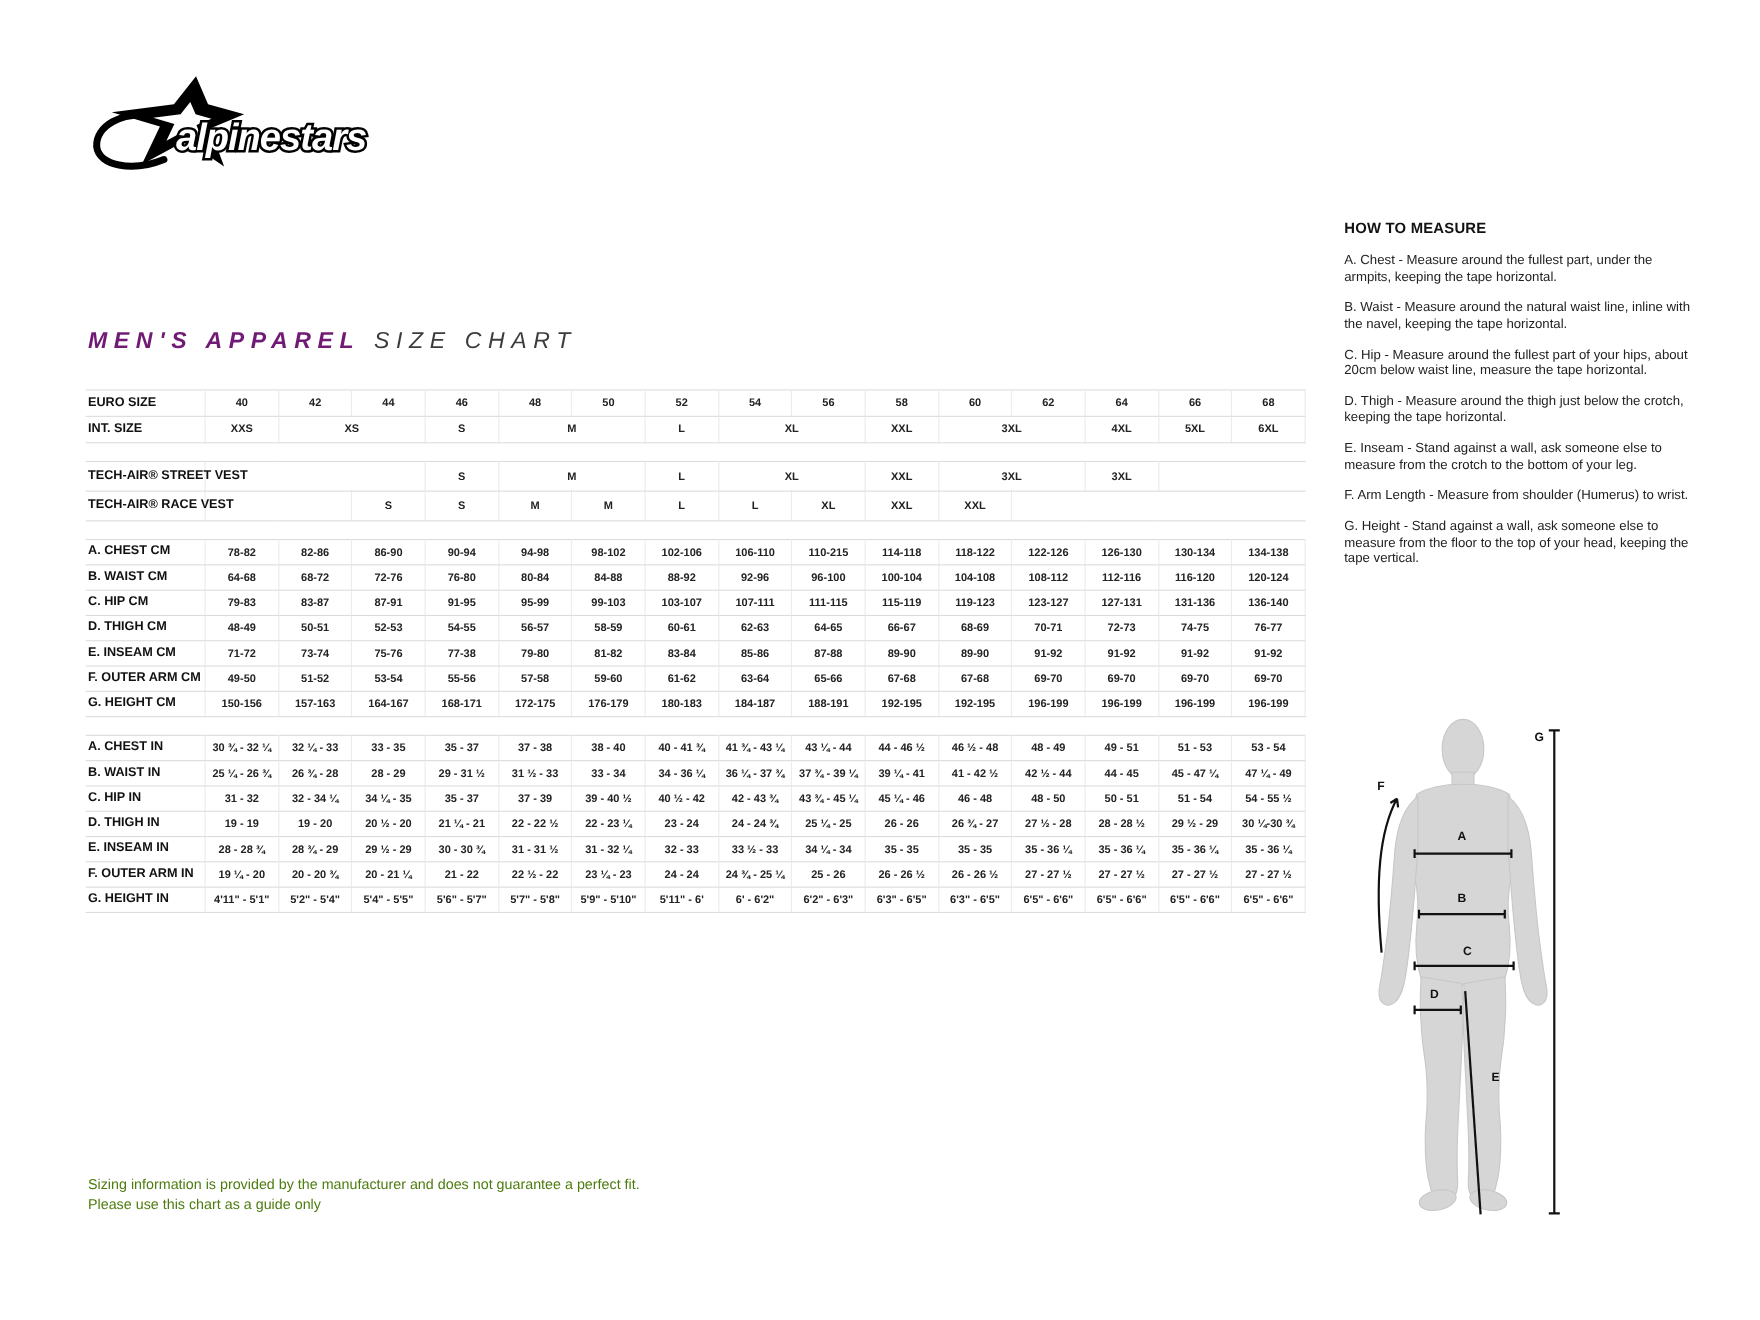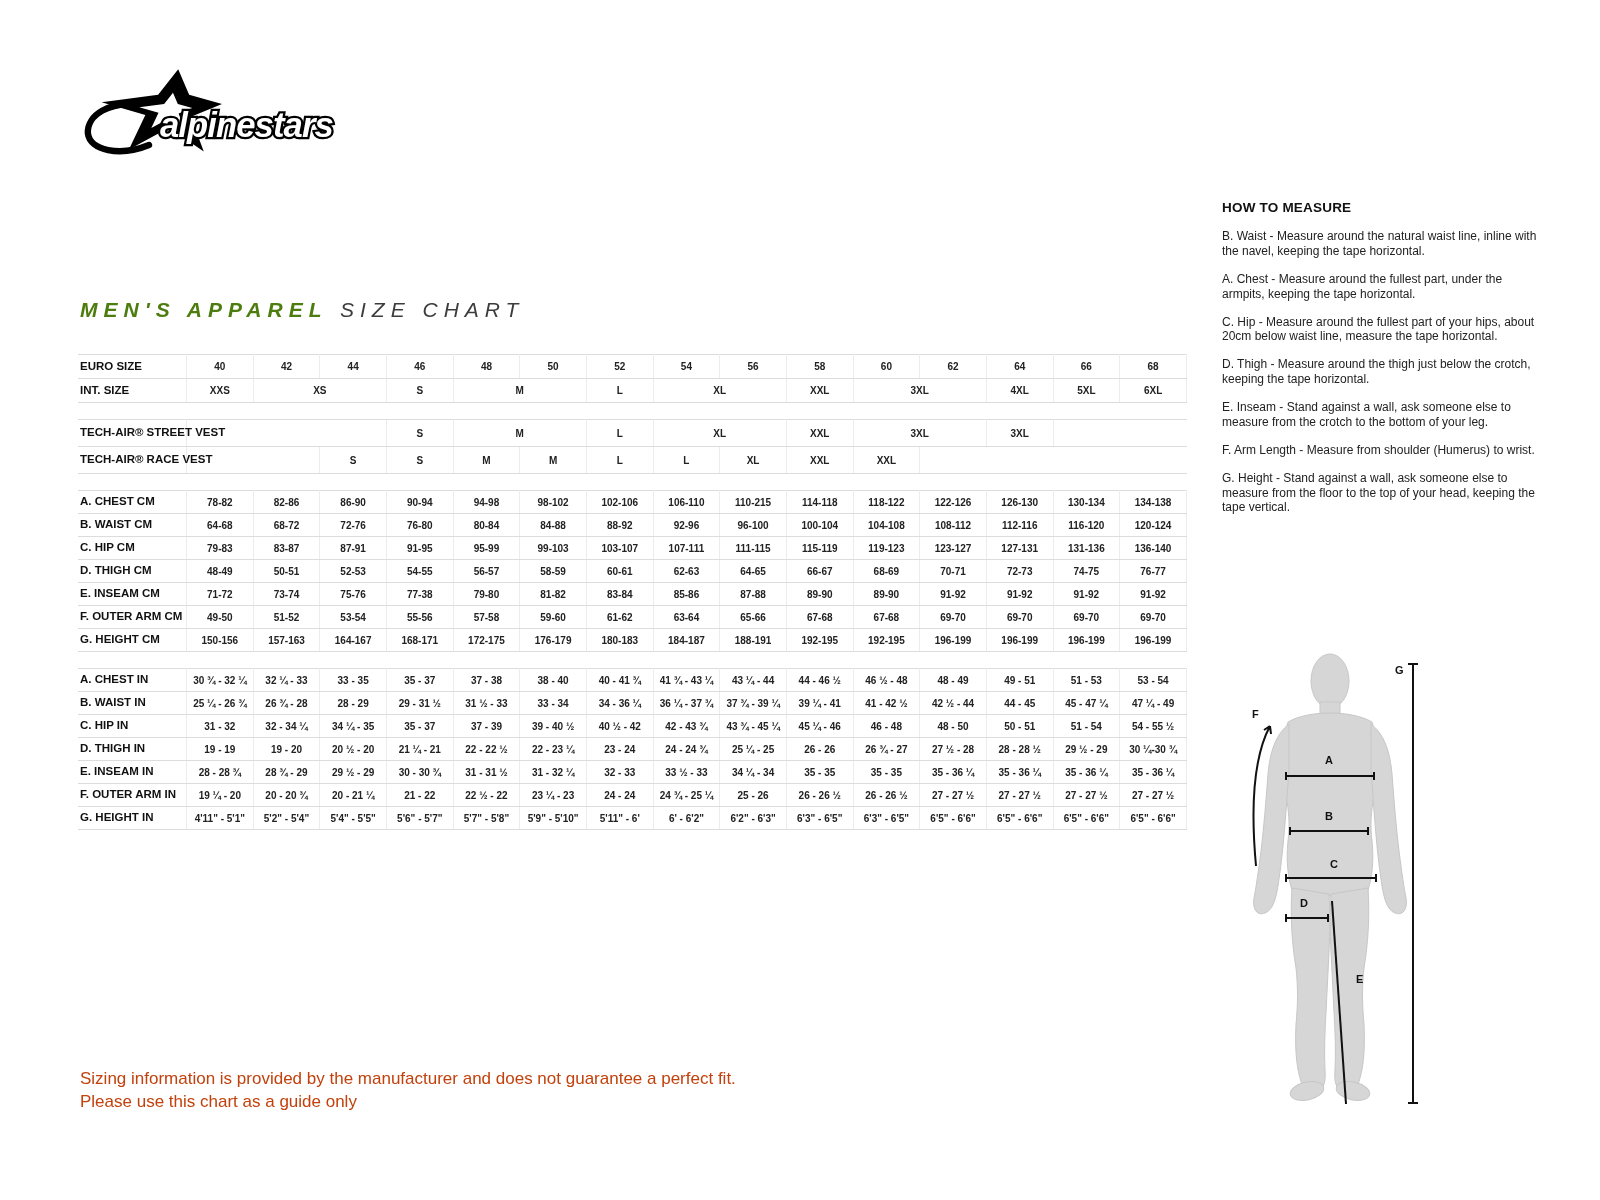--- a/index.html
+++ b/index.html
@@ -4,21 +4,21 @@
 <style>
   html,body{margin:0;padding:0;background:#ffffff;}
   #page{position:relative;width:1600px;height:1200px;background:#fff;overflow:hidden;
         font-family:"Liberation Sans",sans-serif;color:#1b1b1b;}
 
   
   .logo{position:absolute;left:76px;top:62px;width:292px;height:104px;}
 
   
   .title{position:absolute;left:80px;top:298px;font-style:italic;white-space:nowrap;}
-  .title .main{font-size:21px;font-weight:bold;letter-spacing:6px;color:#4d7c0f;}
+  .title .main{font-size:21px;font-weight:bold;letter-spacing:6px;color:#701a75;}
   .title .sub{font-size:21px;font-weight:normal;letter-spacing:6px;color:#3c3c3c;margin-left:8px;}
 
   
   .size-table{position:absolute;left:78px;top:354px;width:1109px;border-collapse:collapse;
               table-layout:fixed;border-top:1px solid #dcdcdc;}
   .size-table th.rowlabel{width:106px;text-align:left;font-size:11.5px;font-weight:bold;
               padding:0 0 0 2px;line-height:1.15;color:#111;border-right:1px solid #ececec;}
   .size-table td{text-align:center;font-size:10px;font-weight:bold;color:#222;padding:0;
               border-left:1px solid #ececec;border-right:1px solid #ececec;overflow:hidden;}
   tr.hdr{height:24px;} tr.vest{height:27px;} tr.meas{height:23px;}
@@ -33,21 +33,21 @@
   .measure-panel h3{margin:0 0 14px 0;font-size:13.5px;font-weight:bold;color:#111;letter-spacing:.2px;}
   .measure-panel p{margin:0 0 13px 0;font-size:12px;line-height:1.24;color:#222;}
 
   
   .figure{position:absolute;left:1228px;top:626px;width:200px;height:484px;}
   .figure .sil{fill:#d6d6d6;stroke:#c7c7c7;stroke-width:1;}
   .figure .mline{stroke:#111;stroke-width:2;fill:none;}
   .figure text{font-family:"Liberation Sans",sans-serif;font-size:11px;font-weight:bold;fill:#111;}
 
   
-  .footer{position:absolute;left:80px;top:1068px;font-size:17px;line-height:1.35;color:#c2410c;}
+  .footer{position:absolute;left:80px;top:1068px;font-size:13px;line-height:1.35;color:#4d7c0f;}
 
   
   .wordmark{font-family:"Liberation Sans",sans-serif;font-style:italic;font-weight:bold;
             letter-spacing:-1px;paint-order:stroke;stroke:#000;stroke-width:5px;fill:#fff;}
 </style>
 </head>
 <body>
 
 <div id="page">
 
@@ -385,22 +385,22 @@
           <td>6'5" - 6'6"</td>
           <td>6'5" - 6'6"</td>
           <td>6'5" - 6'6"</td>
         </tr>
       </tbody>
   </table>
 
   <div class="measure-panel">
     <h3>HOW TO MEASURE</h3>
     <div>
+        <p>A. Chest - Measure around the fullest part, under the armpits, keeping the tape horizontal.</p>
         <p>B. Waist - Measure around the natural waist line, inline with the navel, keeping the tape horizontal.</p>
-        <p>A. Chest - Measure around the fullest part, under the armpits, keeping the tape horizontal.</p>
         <p>C. Hip - Measure around the fullest part of your hips, about 20cm below waist line, measure the tape horizontal.</p>
         <p>D. Thigh - Measure around the thigh just below the crotch, keeping the tape horizontal.</p>
         <p>E. Inseam - Stand against a wall, ask someone else to measure from the crotch to the bottom of your leg.</p>
         <p>F. Arm Length - Measure from shoulder (Humerus) to wrist.</p>
         <p>G. Height - Stand against a wall, ask someone else to measure from the floor to the top of your head, keeping the tape vertical.</p>
       </div>
   </div>
 
   <svg class="figure" viewBox="0 0 200 484">
     <g>

